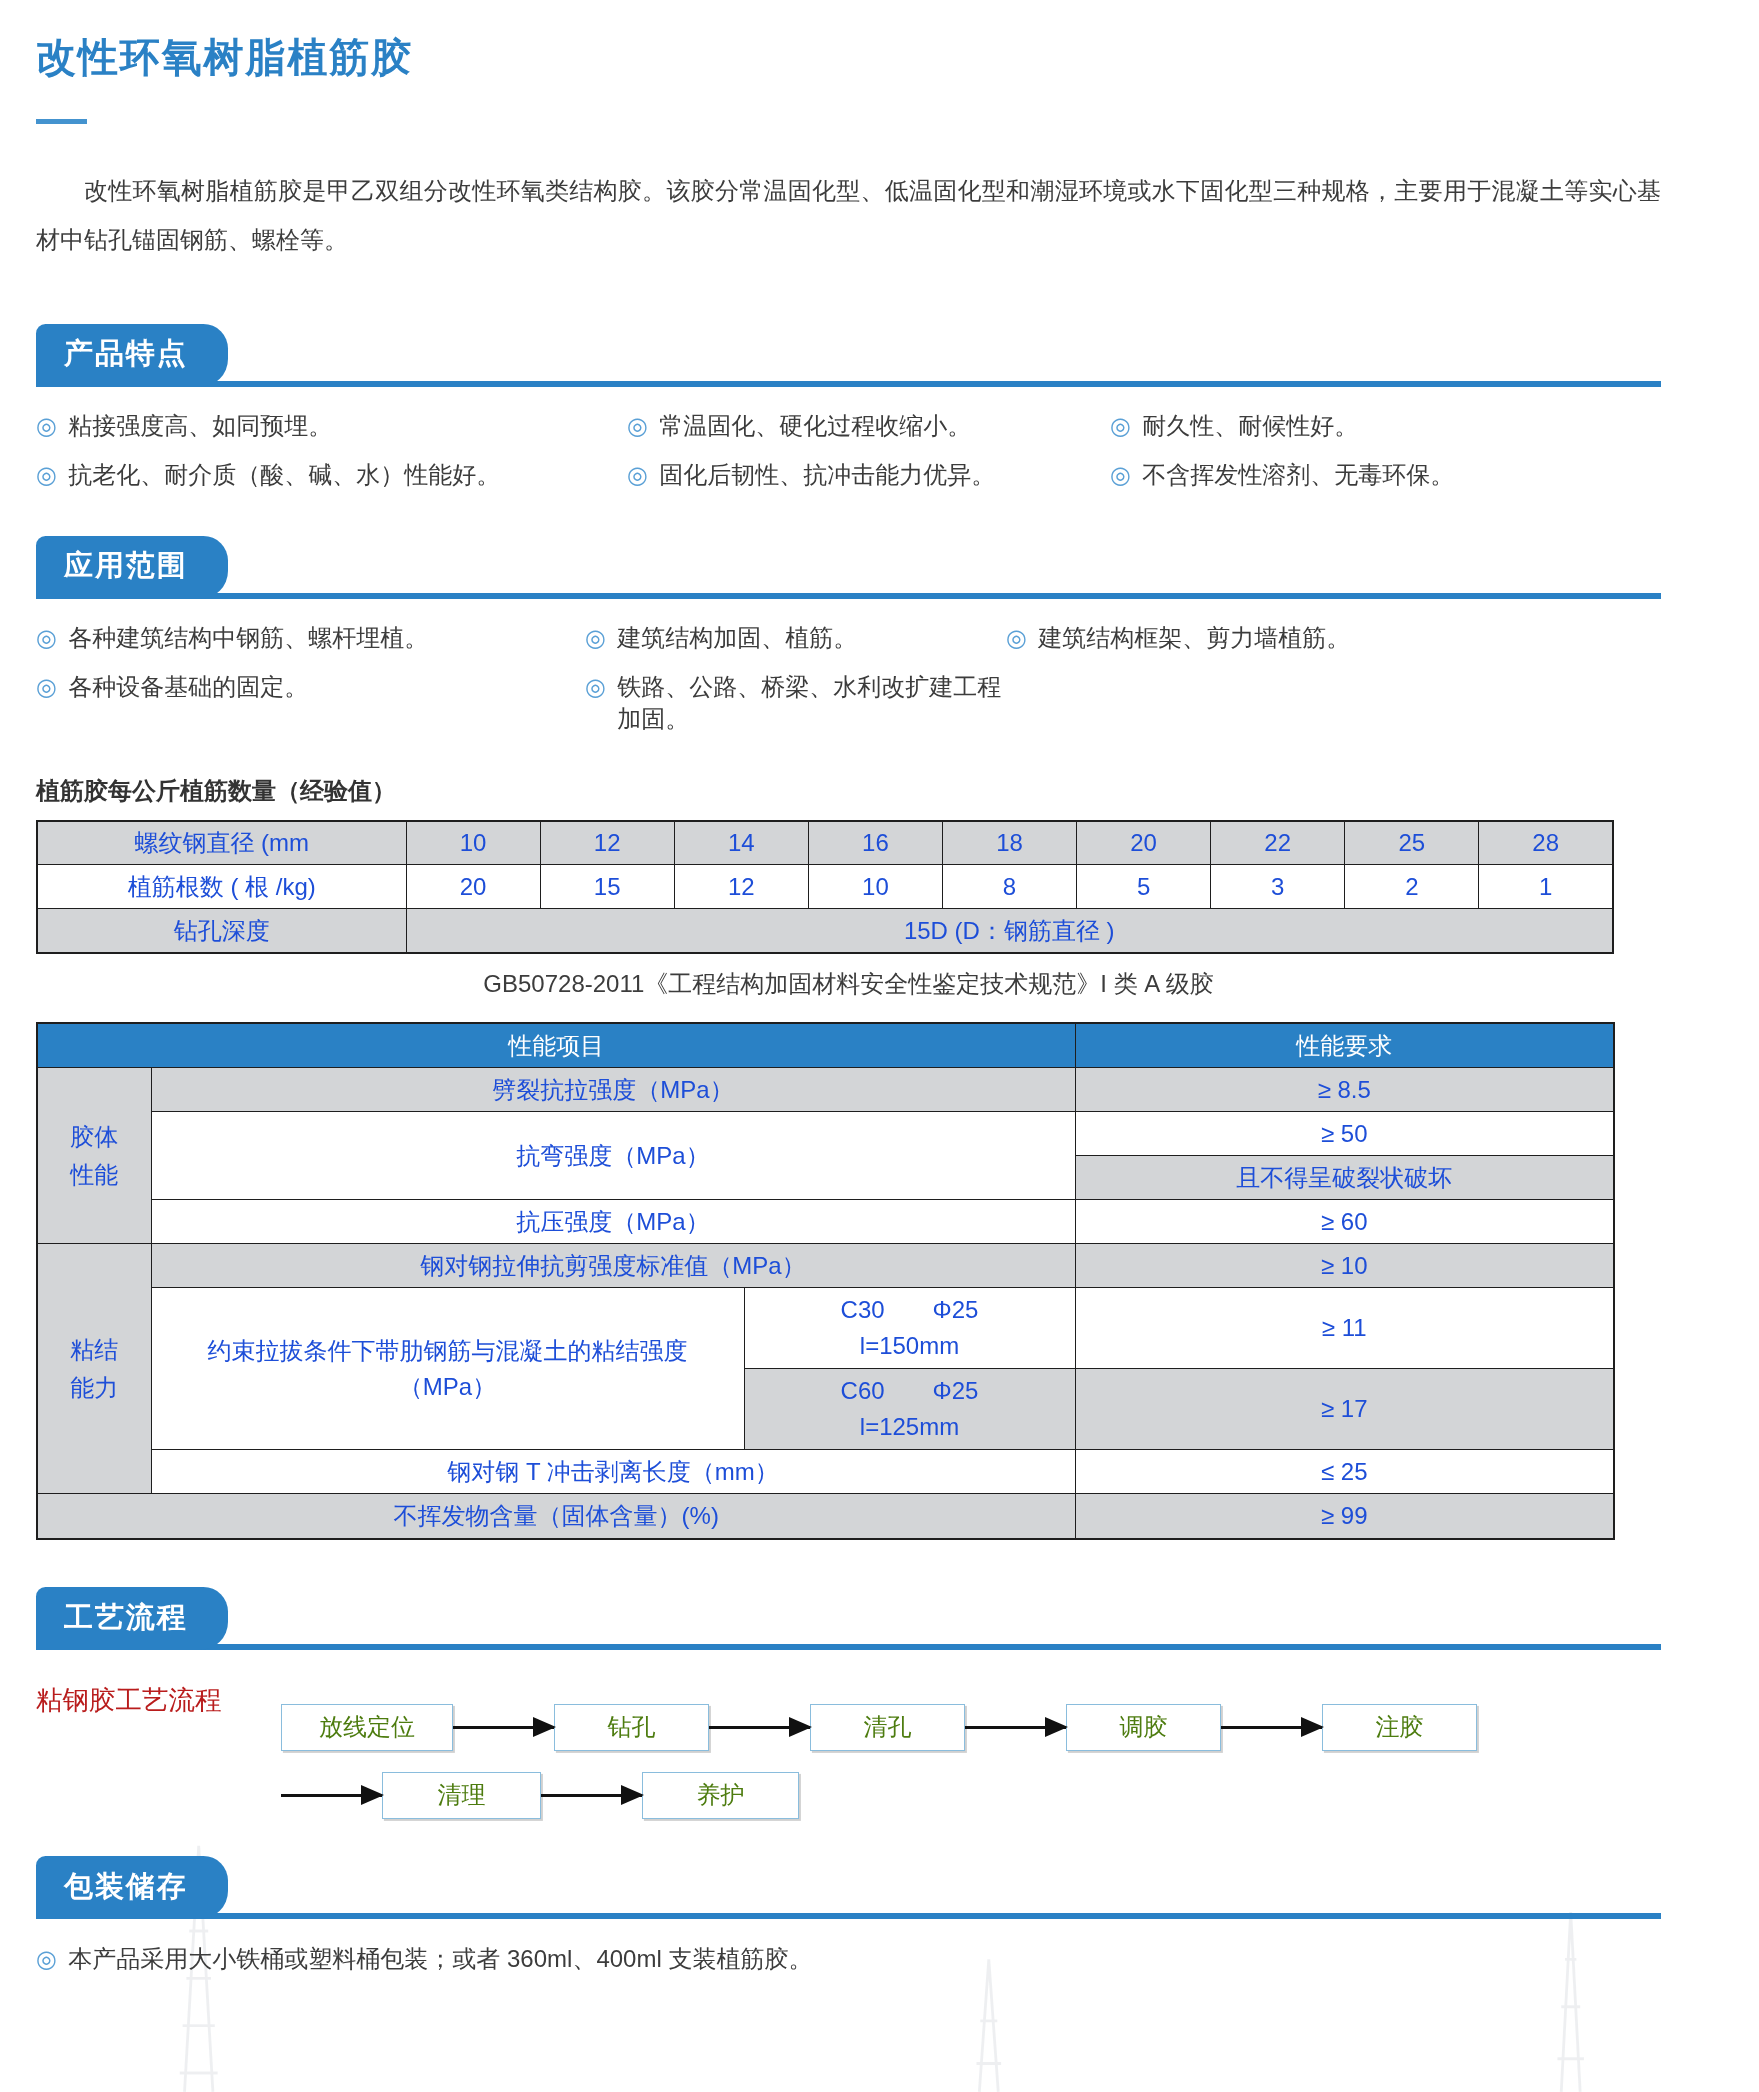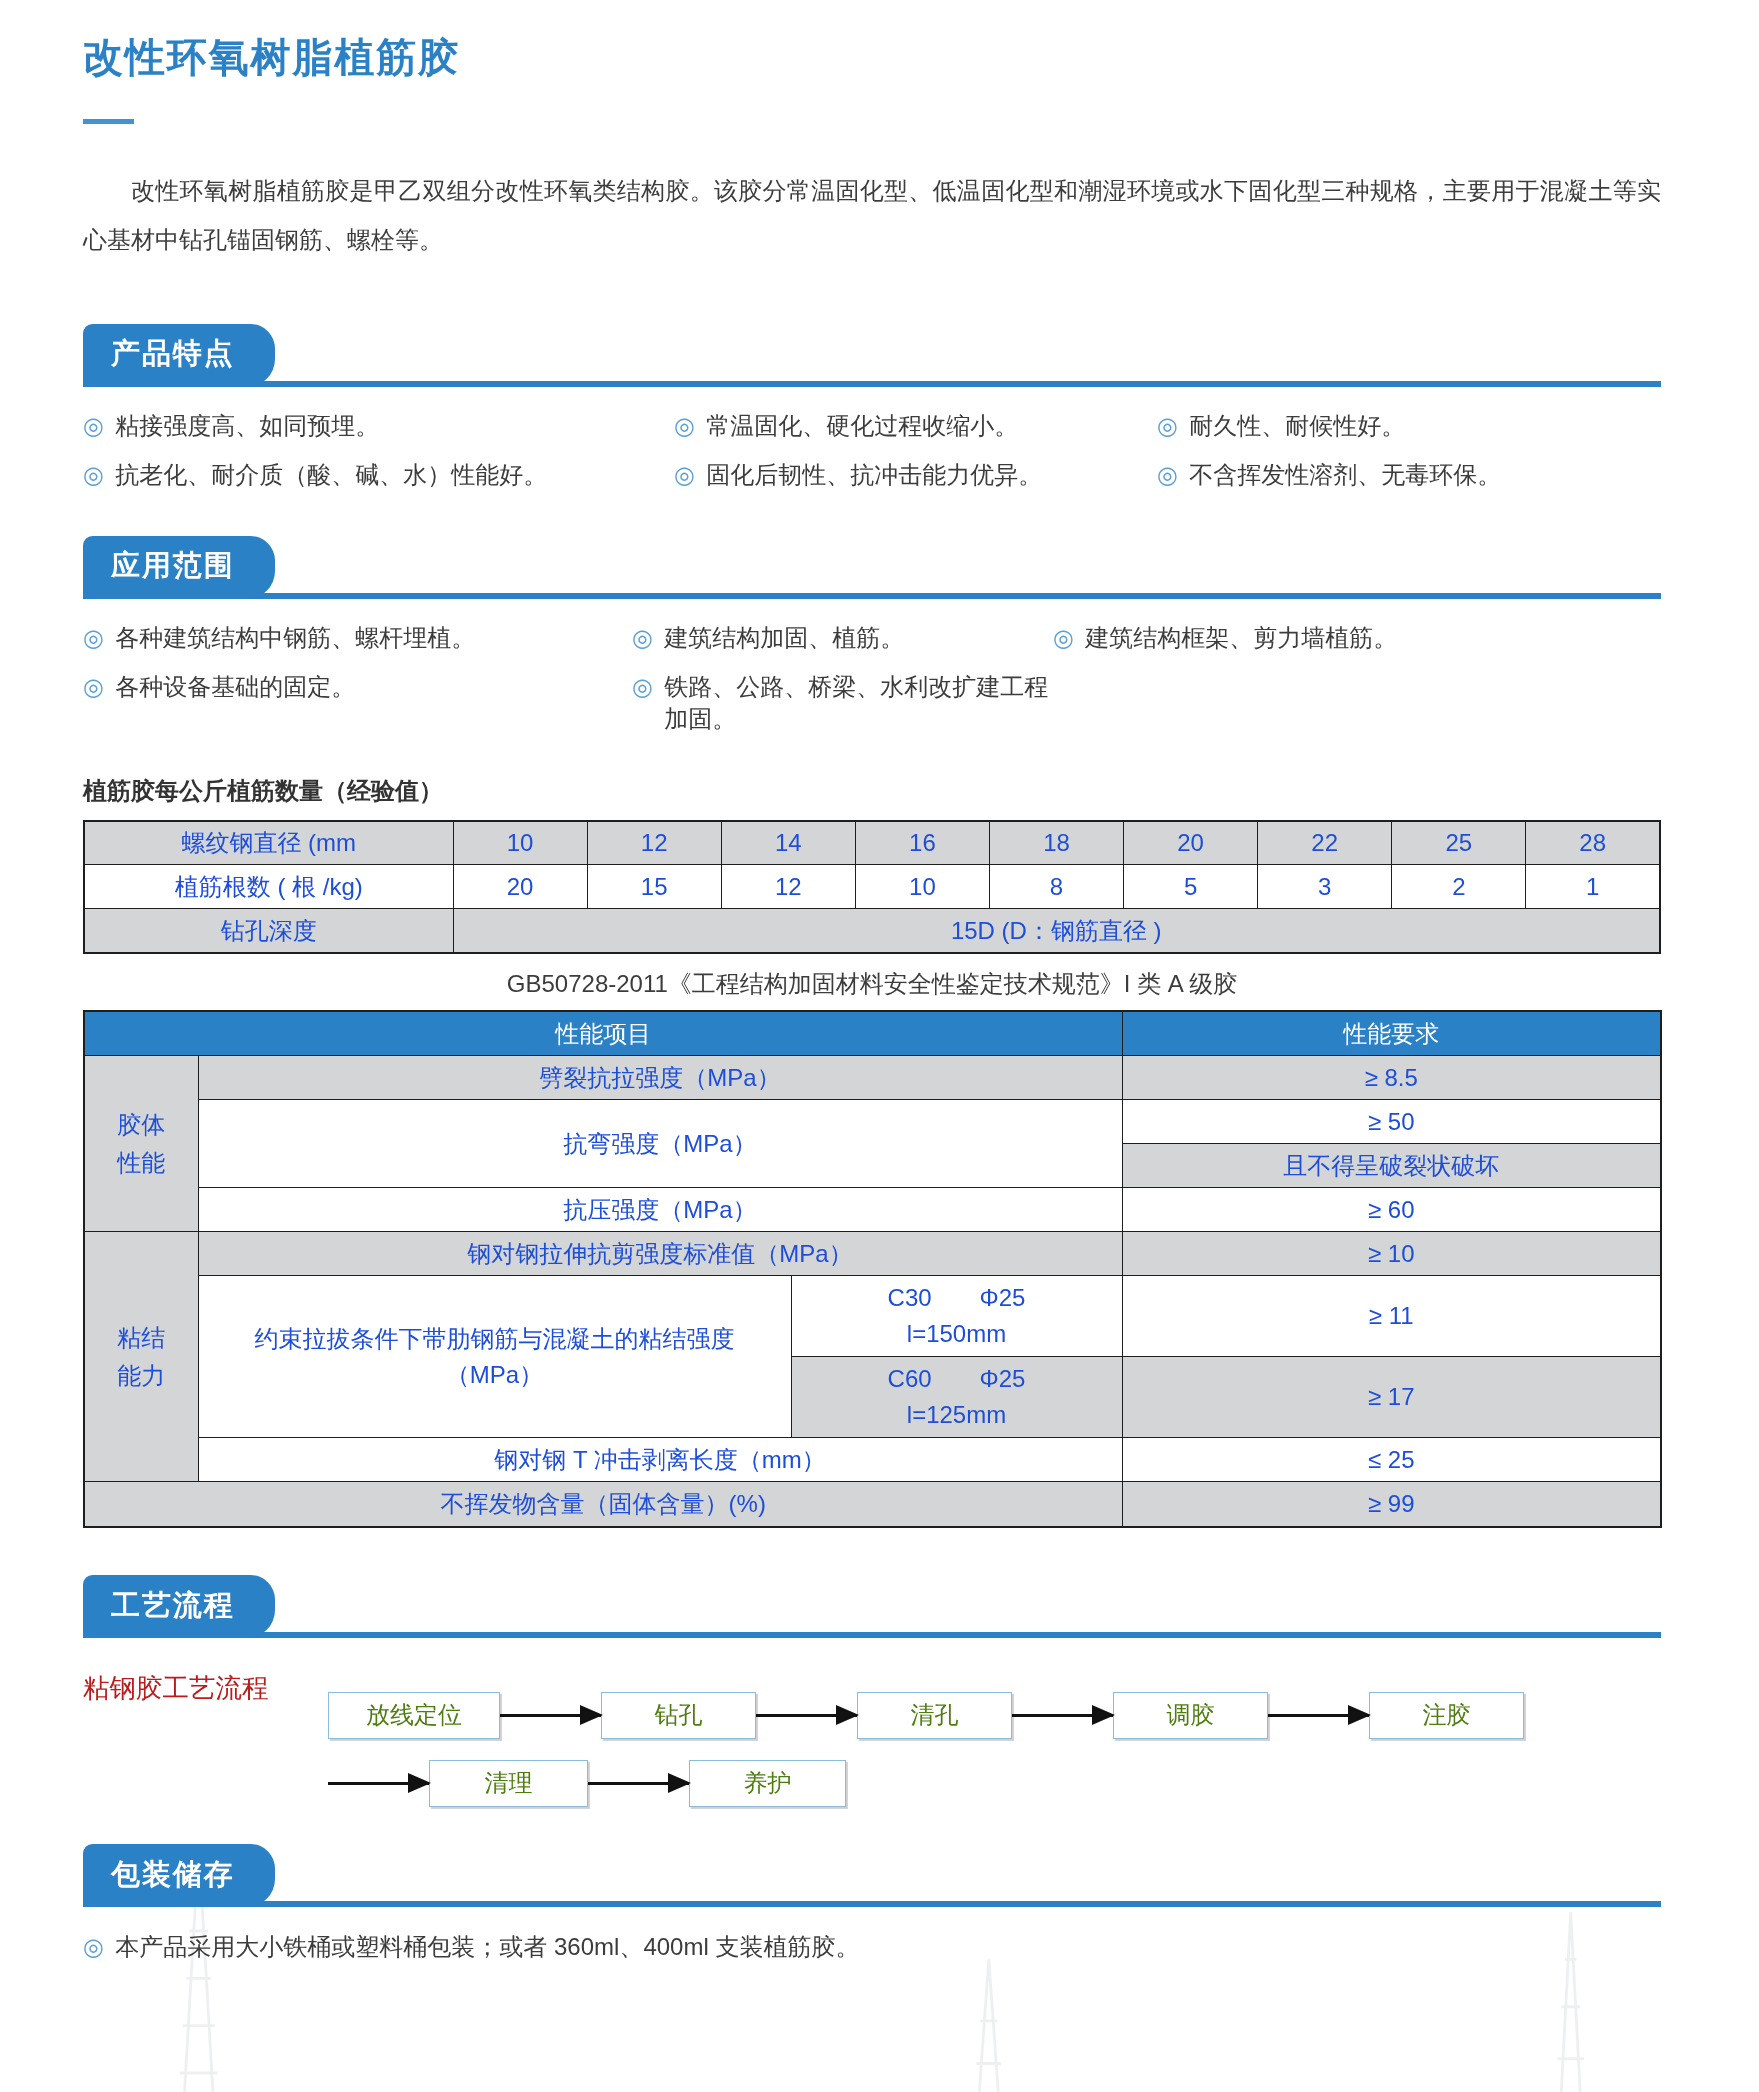--- a/index.html
+++ b/index.html
@@ -1,20 +1,20 @@
 <!DOCTYPE html>
 <html style="font-size:15px"><head>
 <meta charset="utf-8">
 <style>
   html,body{margin:0;padding:0;}
   body{
     width:1759px;height:2092px;background:#ffffff;position:relative;overflow:hidden;
     font-family:"Liberation Sans","DejaVu Sans",sans-serif;color:#3f3f3f;
   }
-  .content{position:relative;padding:0 98px 0 83px;z-index:2;}
+  .content{position:relative;padding:0 98px 0 36px;z-index:2;}
 
   
   .page-title{color:#2a81c5;font-size:40px;font-weight:bold;letter-spacing:1.9px;margin:30px 0 0 0;}
   .title-underline{width:51px;height:4.7px;background:#4493cf;margin-top:34px;}
 
   
   .intro{font-size:24px;line-height:49px;text-align:justify;text-indent:2em;margin-top:42px;color:#3c3c3c;}
 
   
   .section-head{position:relative;height:61px;}
@@ -42,21 +42,21 @@
   
   .tbl-title{font-size:24px;font-weight:bold;color:#333333;margin:40px 0 13.2px 0;}
   table{border-collapse:collapse;table-layout:fixed;width:1578px;background:#ffffff;}
   table{border:2.8px solid #1e1e1e;}
   td{border:1.9px solid #1e1e1e;text-align:center;font-size:24px;color:#1d4ed8;padding:0;overflow:hidden;}
   .gray{background:#d3d5d7;}
   .bh{background:#2a81c5;color:#ffffff;}
   .h46{height:44px;} .h47{height:44px;} .h48{height:45px;} .h86{height:81px;}
   .group-cell{white-space:pre-line;line-height:38px;}
   .two-line div{line-height:36px;}
-  .mt-tech-table{margin-top:10px;}
+  .mt-tech-table{margin-top:22px;}
   .tech-note{font-size:24px;color:#3c3c3c;text-align:center;margin-top:14px;}
 
   
   .flow-subtitle{font-size:26.5px;color:#b91c1c;margin-top:32px;}
   .flow{margin-left:245px;margin-top:-15px;}
   .frow{display:flex;align-items:center;height:49px;margin-bottom:19px;}
   .fbox{
     box-sizing:border-box;height:47px;background:#ffffff;border:1.9px solid #8abddd;
     display:flex;align-items:center;justify-content:center;
     font-size:24px;color:#4d7c0f;box-shadow:1.9px 1.9px 0 rgba(150,150,150,.45);

